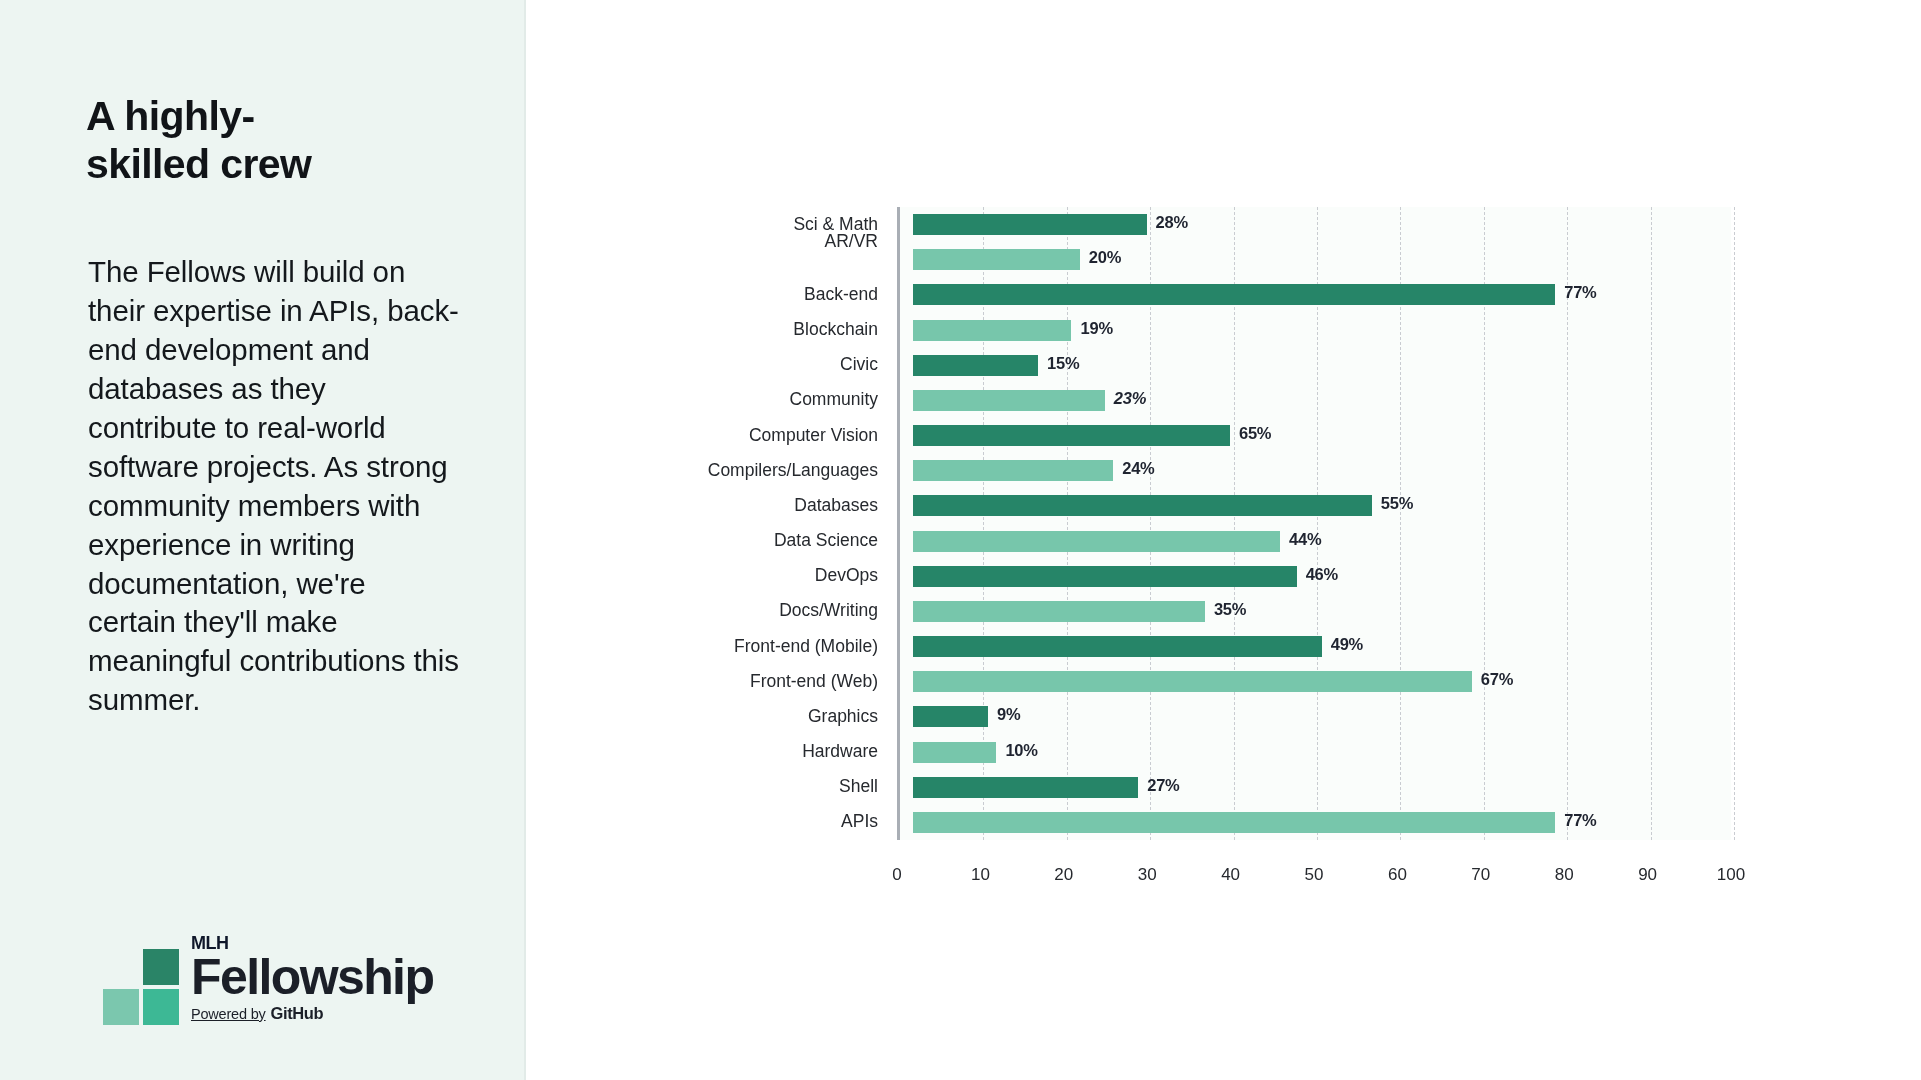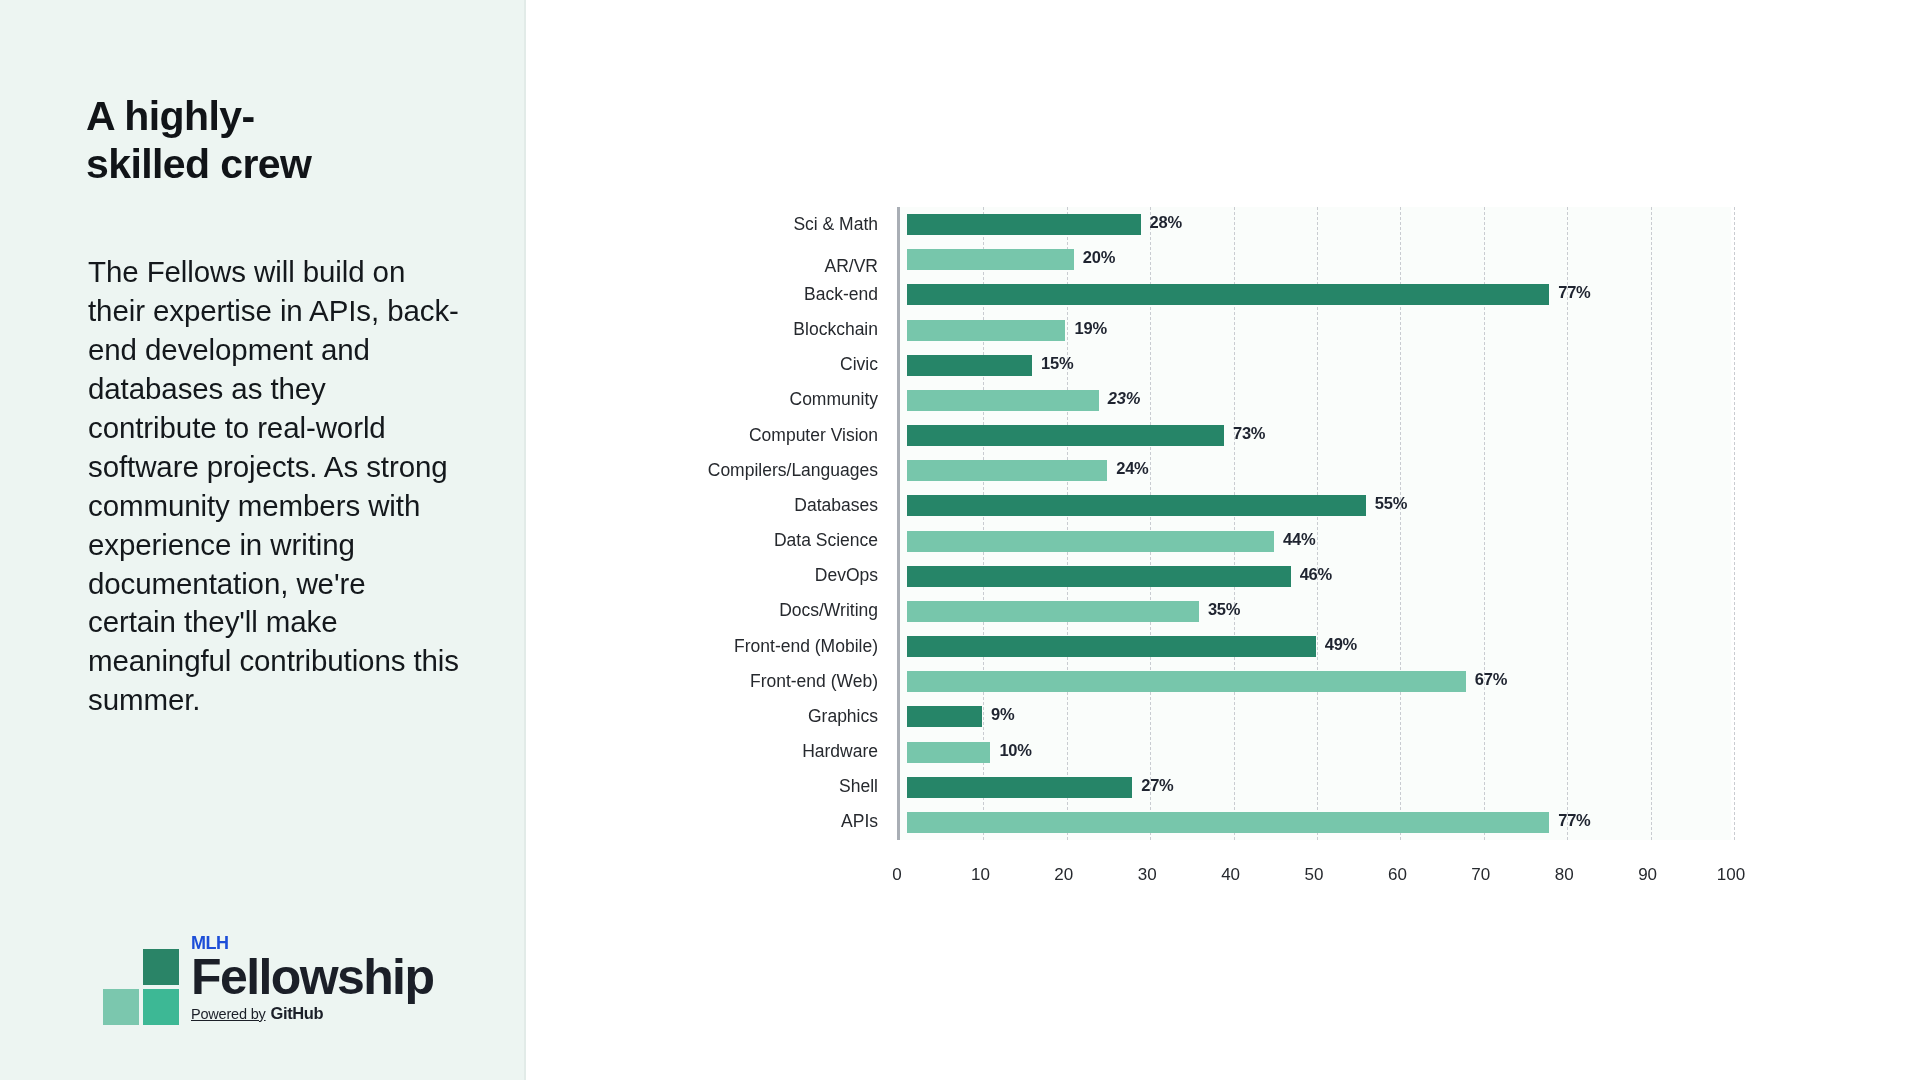--- a/index.html
+++ b/index.html
@@ -66,21 +66,21 @@
     flex: 0 0 76px;
   }
   .sq { position: absolute; width: 36px; height: 36px; }
   .sq-tr { left: 40px; top: 0px;  background: #2A8467; }
   .sq-bl { left: 0px;  top: 40px; background: #7BC7AE; }
   .sq-br { left: 40px; top: 40px; background: #3DB895; }
   .logo-type { position: relative; padding-bottom: 2px; }
   .logo-mlh {
     font-size: 25px;
     font-weight: bold;
-    color: #1d4ed8;
+    color: #0f172a;
     letter-spacing: -0.5px;
     line-height: 1;
     margin-bottom: 1px;
     font-variant: small-caps;
     text-transform: lowercase;
   }
   .logo-fellowship {
     font-size: 50px;
     font-weight: bold;
     color: #1B1F28;
@@ -131,21 +131,21 @@
   }
   .gridline {
     position: absolute;
     top: 0;
     bottom: 0;
     width: 0;
     border-left: 1px dashed #C9CCD1;
   }
   .row {
     position: absolute;
-    left: 7px;
+    left: 13px;
     width: 100%;
     height: 35.2px;
     display: flex;
     align-items: center;
   }
   .cat-label {
     position: absolute;
     right: 18px;
     font-size: 17.5px;
     color: #26292E;
@@ -211,21 +211,21 @@
           <span class="gh">GitHub</span>
         </div>
       </div>
     </div>
   </div>
 
   <div class="chart-wrap">
     <div class="chart">
       <div class="cat-col">
           <div class="cat-label" style="top: 8.58333px;">Sci &amp; Math</div>
-          <div class="cat-label" style="top: 51px;">AR/VR</div>
+          <div class="cat-label" style="top: 26px;">AR/VR</div>
           <div class="cat-label" style="top: 78.9167px;">Back-end</div>
           <div class="cat-label" style="top: 114.083px;">Blockchain</div>
           <div class="cat-label" style="top: 149.25px;">Civic</div>
           <div class="cat-label" style="top: 184.417px;">Community</div>
           <div class="cat-label" style="top: 219.583px;">Computer Vision</div>
           <div class="cat-label" style="top: 254.75px;">Compilers/Languages</div>
           <div class="cat-label" style="top: 289.917px;">Databases</div>
           <div class="cat-label" style="top: 325.083px;">Data Science</div>
           <div class="cat-label" style="top: 360.25px;">DevOps</div>
           <div class="cat-label" style="top: 395.417px; margin-left: 20px;">Docs/Writing</div>
@@ -266,21 +266,21 @@
           <div class="row" style="top: 140.667px; height: 35.1667px;">
             <div class="bar dark" style="width: 125.1px;"></div>
             <div class="bar-value" style="left: 134.1px;">15%</div>
           </div>
           <div class="row" style="top: 175.833px; height: 35.1667px;">
             <div class="bar light" style="width: 191.82px;"></div>
             <div class="bar-value" style="left: 200.82px; font-style: italic;">23%</div>
           </div>
           <div class="row" style="top: 211px; height: 35.1667px;">
             <div class="bar dark" style="width: 316.92px;"></div>
-            <div class="bar-value" style="left: 325.92px;">73%</div>
+            <div class="bar-value" style="left: 325.92px;">65%</div>
           </div>
           <div class="row" style="top: 246.167px; height: 35.1667px;">
             <div class="bar light" style="width: 200.16px;"></div>
             <div class="bar-value" style="left: 209.16px;">24%</div>
           </div>
           <div class="row" style="top: 281.333px; height: 35.1667px;">
             <div class="bar dark" style="width: 458.7px;"></div>
             <div class="bar-value" style="left: 467.7px;">55%</div>
           </div>
           <div class="row" style="top: 316.5px; height: 35.1667px;">

